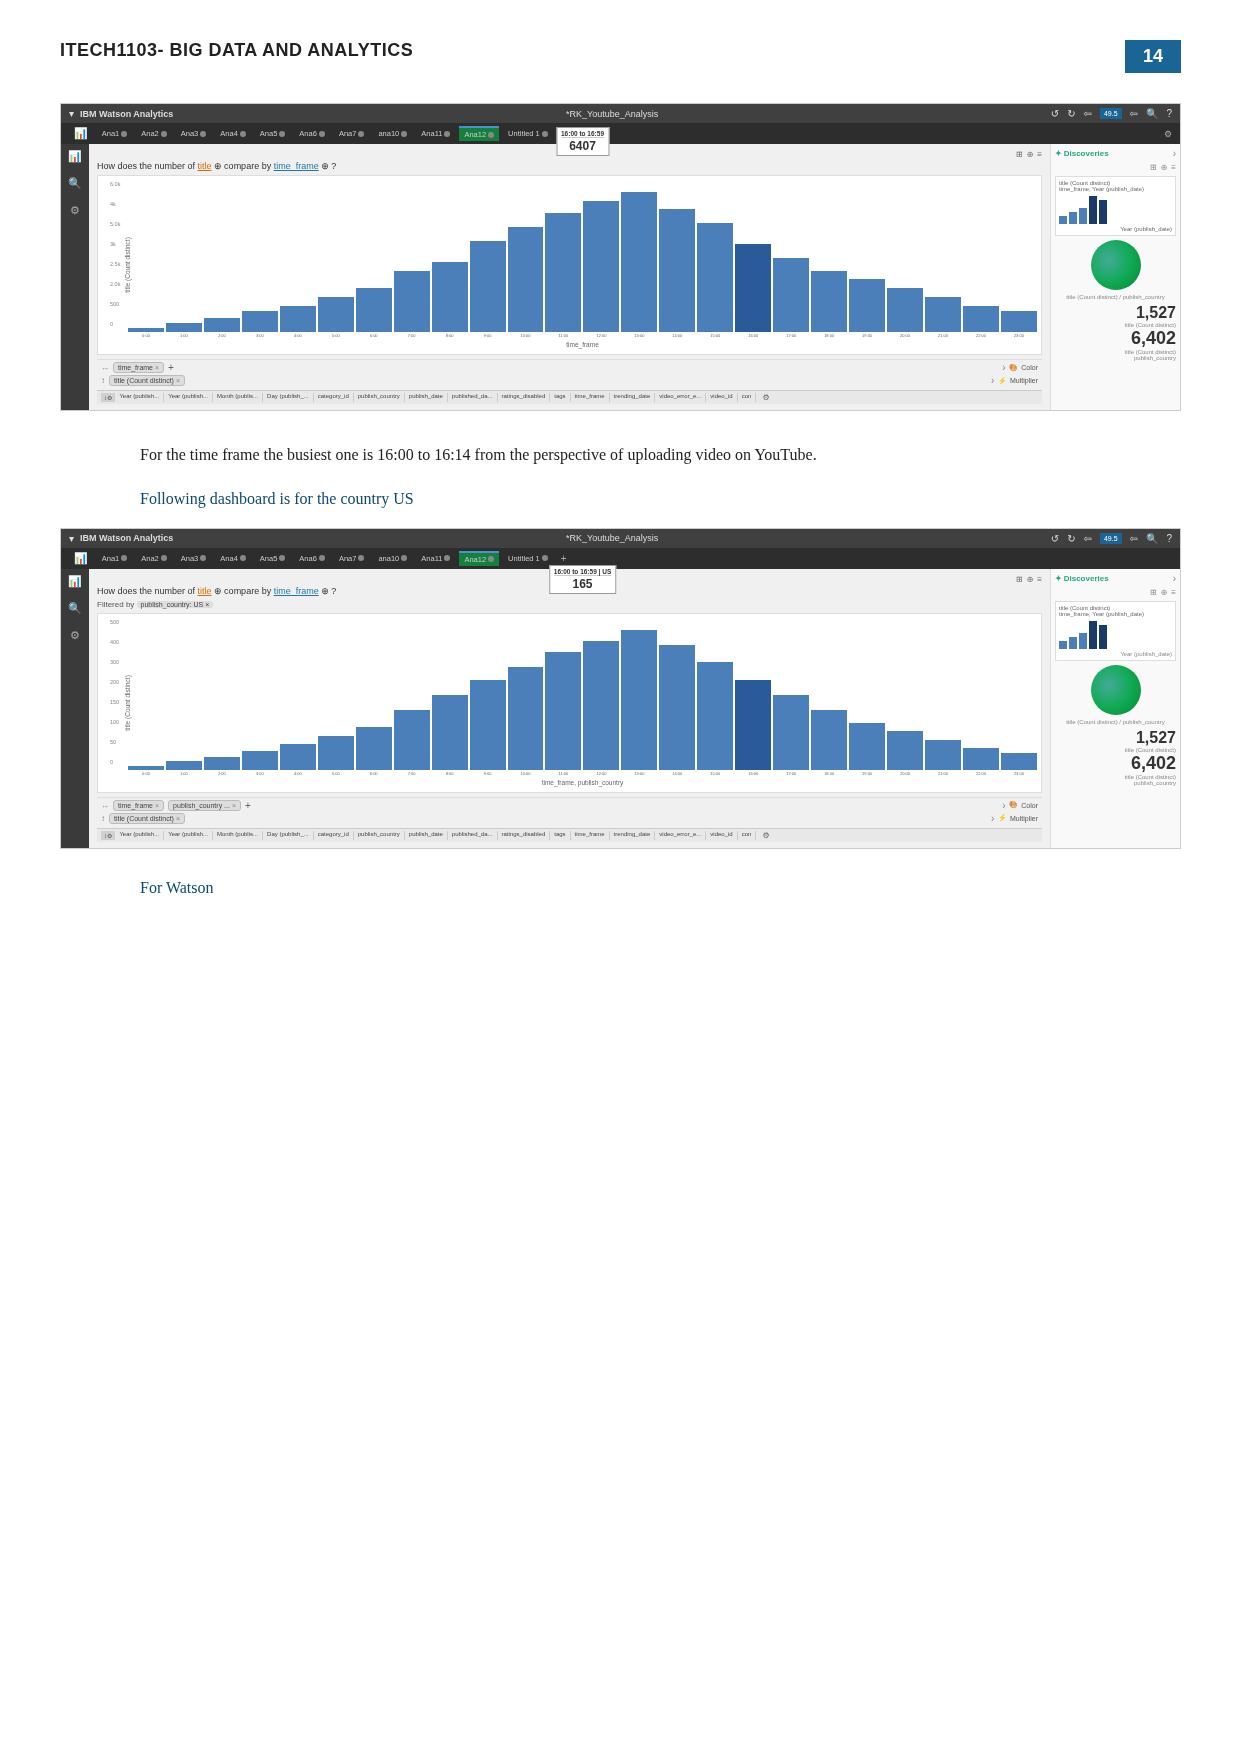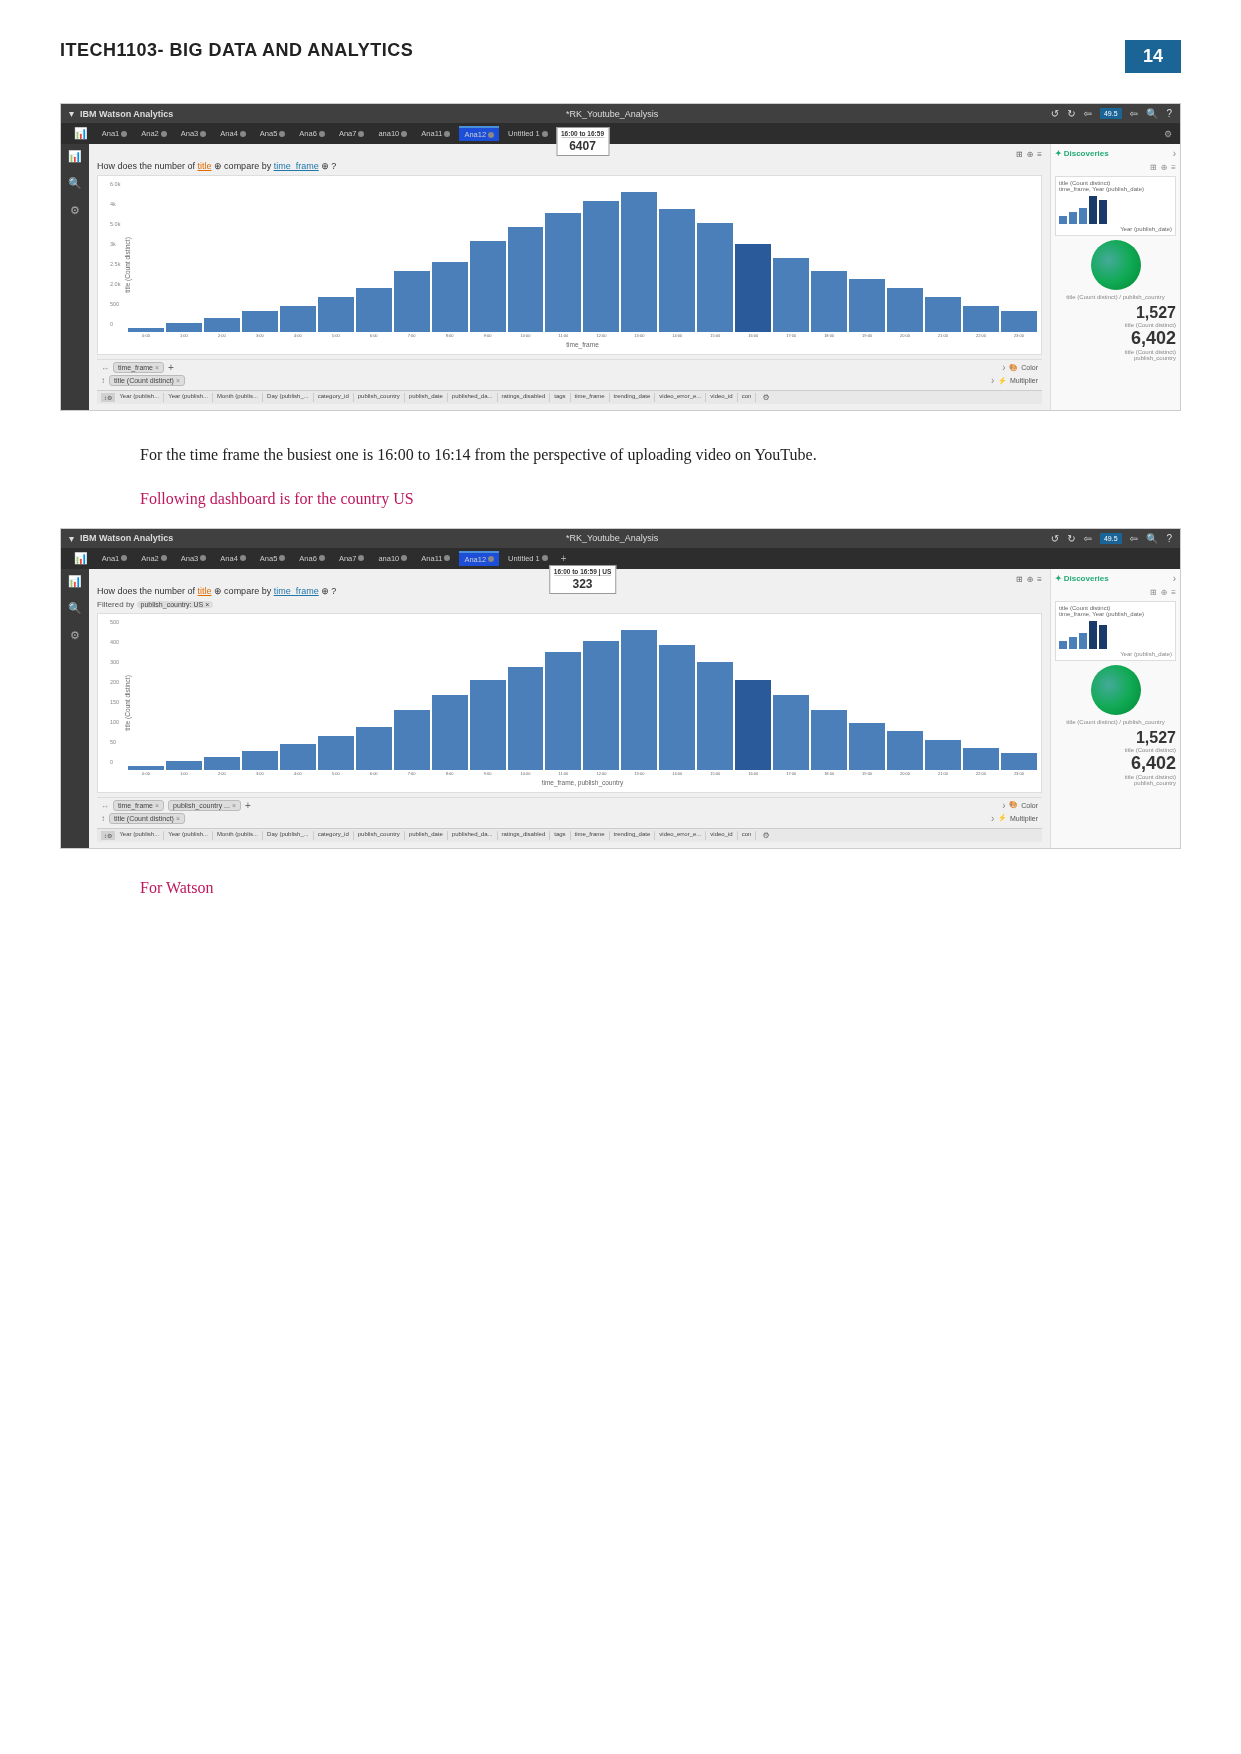--- a/index.html
+++ b/index.html
@@ -98,21 +98,21 @@
     }
     .dash-tab {
       color: #ccc;
       font-size: 7.5px;
       padding: 2px 5px;
       display: flex;
       align-items: center;
       gap: 2px;
     }
     .dash-tab.active {
-      background: #1d4ed8;
+      background: #15803d;
       border-top: 2px solid #4a90d9;
     }
     .dash-tab-plus {
       color: #aaa;
       font-size: 10px;
       cursor: pointer;
       margin-left: 4px;
     }
     .dash-tab-dot {
       width: 6px; height: 6px;
@@ -392,21 +392,21 @@
     .para-text {
       font-size: 16px;
       font-family: 'Times New Roman', Times, serif;
       color: #222;
       margin: 20px 40px 20px 80px;
       line-height: 1.8;
     }
     .section-heading {
       font-size: 16px;
       font-family: 'Times New Roman', Times, serif;
-      color: #be185d;
+      color: #0c4a6e;
       margin: 20px 0 15px 0;
       text-indent: 80px;
     }
 
     
     .disco-mini-bars {
       display: flex;
       gap: 2px;
       align-items: flex-end;
       height: 30px;
@@ -813,21 +813,21 @@
             </div>
             <div class="chart-bar-group">
               <div class="chart-bar" style="height: 125px;"></div>
             </div>
             <div class="chart-bar-group">
               <div class="chart-bar" style="height: 108px;"></div>
             </div>
             <div class="chart-bar-group">
               <div class="chart-tooltip" style="display: flex;">
                 <div class="tooltip-header">16:00 to 16:59 | US</div>
-                <div class="tooltip-count">323</div>
+                <div class="tooltip-count">165</div>
               </div>
               <div class="chart-bar" style="height: 90px; background: rgb(42, 90, 154);"></div>
             </div>
             <div class="chart-bar-group">
               <div class="chart-bar" style="height: 75px;"></div>
             </div>
             <div class="chart-bar-group">
               <div class="chart-bar" style="height: 60px;"></div>
             </div>
             <div class="chart-bar-group">

